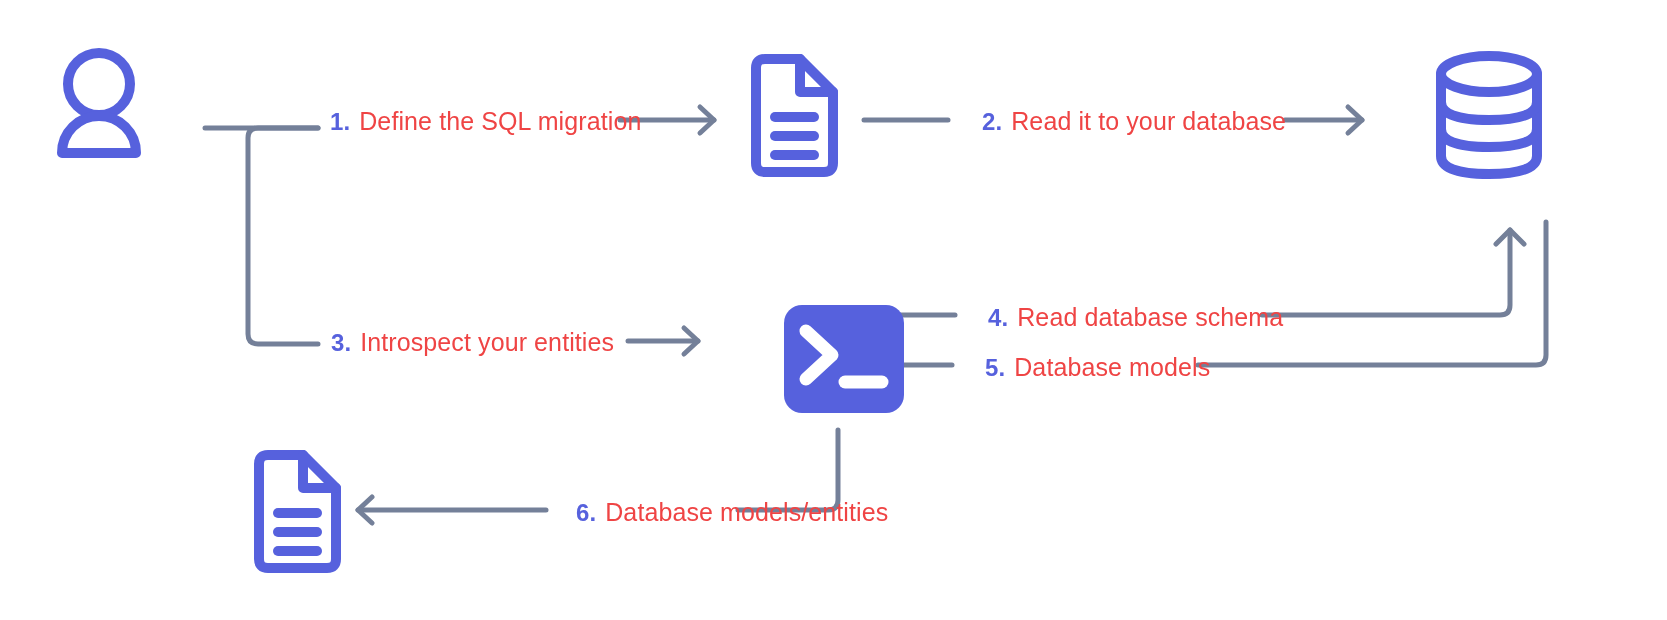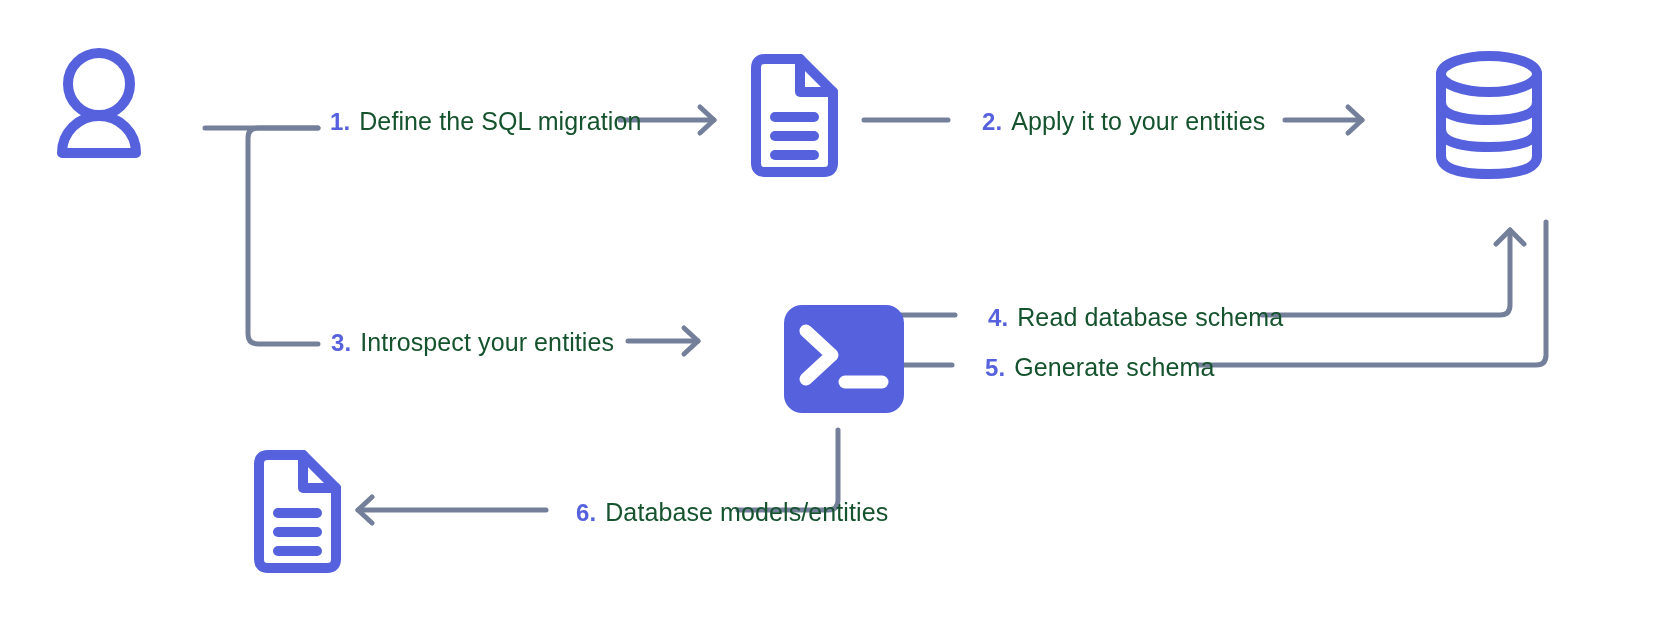--- a/index.html
+++ b/index.html
@@ -34,21 +34,21 @@
     display: flex;
     align-items: baseline;
     gap: 9px;
   }
   .step-num {
     color: #5661dd;
     font-weight: 700;
     font-size: 24px;
   }
   .step-text {
-    color: #14532d;
+    color: #ef4444;
     font-weight: 400;
   }
 </style>
 </head>
 <body>
 
 <div id="diagram-root">
 
   <svg id="diagram-svg" viewBox="0 0 1667 620">
     <defs>
@@ -132,36 +132,36 @@
     </g>
   </svg>
 
   <div class="step-label" style="left:330px; top:109px;">
     <span class="step-num">1.</span>
     <span class="step-text">Define the SQL migration</span>
   </div>
 
   <div class="step-label" style="left:982px; top:109px;">
     <span class="step-num">2.</span>
-    <span class="step-text">Apply it to your entities</span>
+    <span class="step-text">Read it to your database</span>
   </div>
 
   <div class="step-label" style="left:331px; top:330px;">
     <span class="step-num">3.</span>
     <span class="step-text">Introspect your entities</span>
   </div>
 
   <div class="step-label" style="left:988px; top:305px;">
     <span class="step-num">4.</span>
     <span class="step-text">Read database schema</span>
   </div>
 
   <div class="step-label" style="left:985px; top:355px;">
     <span class="step-num">5.</span>
-    <span class="step-text">Generate schema</span>
+    <span class="step-text">Database models</span>
   </div>
 
   <div class="step-label" style="left:576px; top:500px;">
     <span class="step-num">6.</span>
     <span class="step-text">Database models/entities</span>
   </div>
 
 </div>
 
 </body></html>

